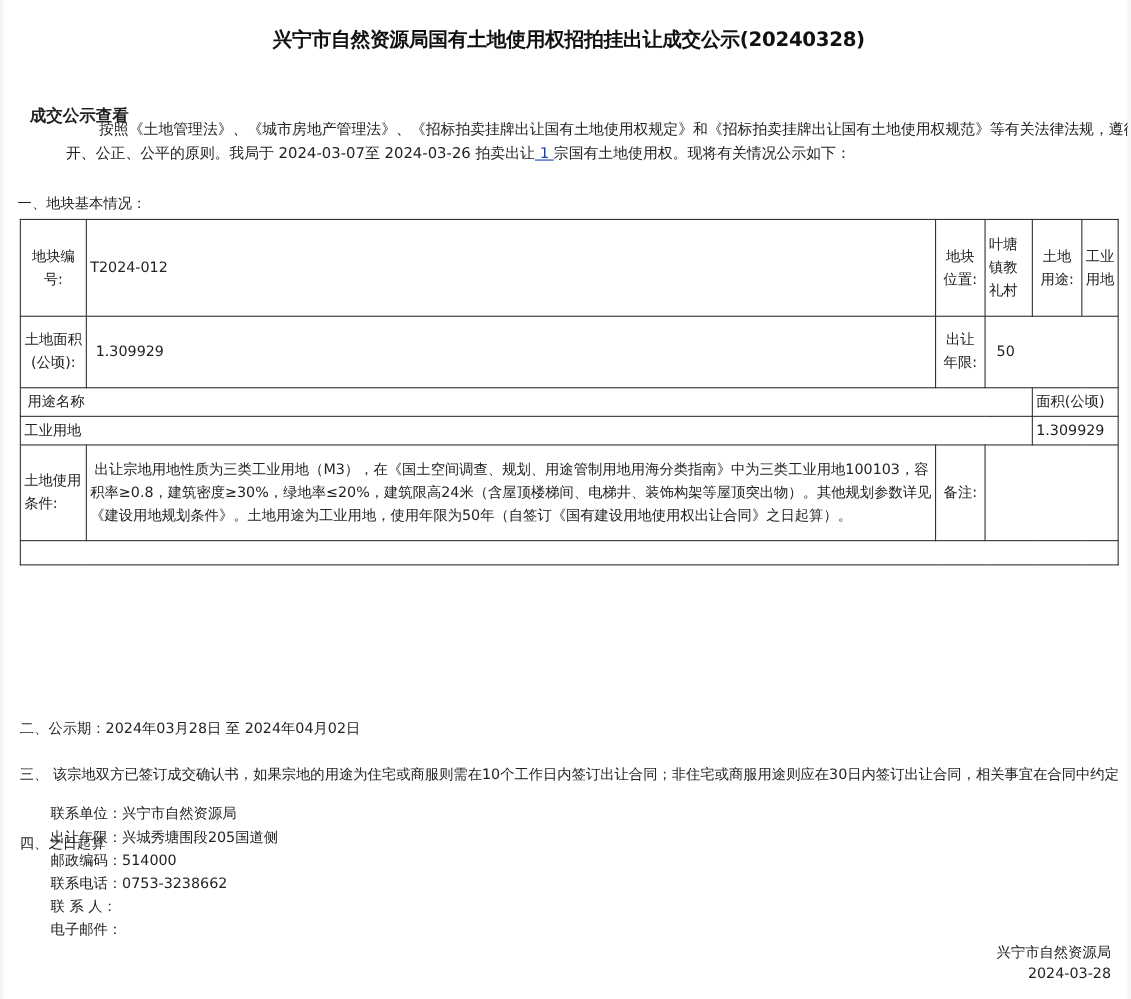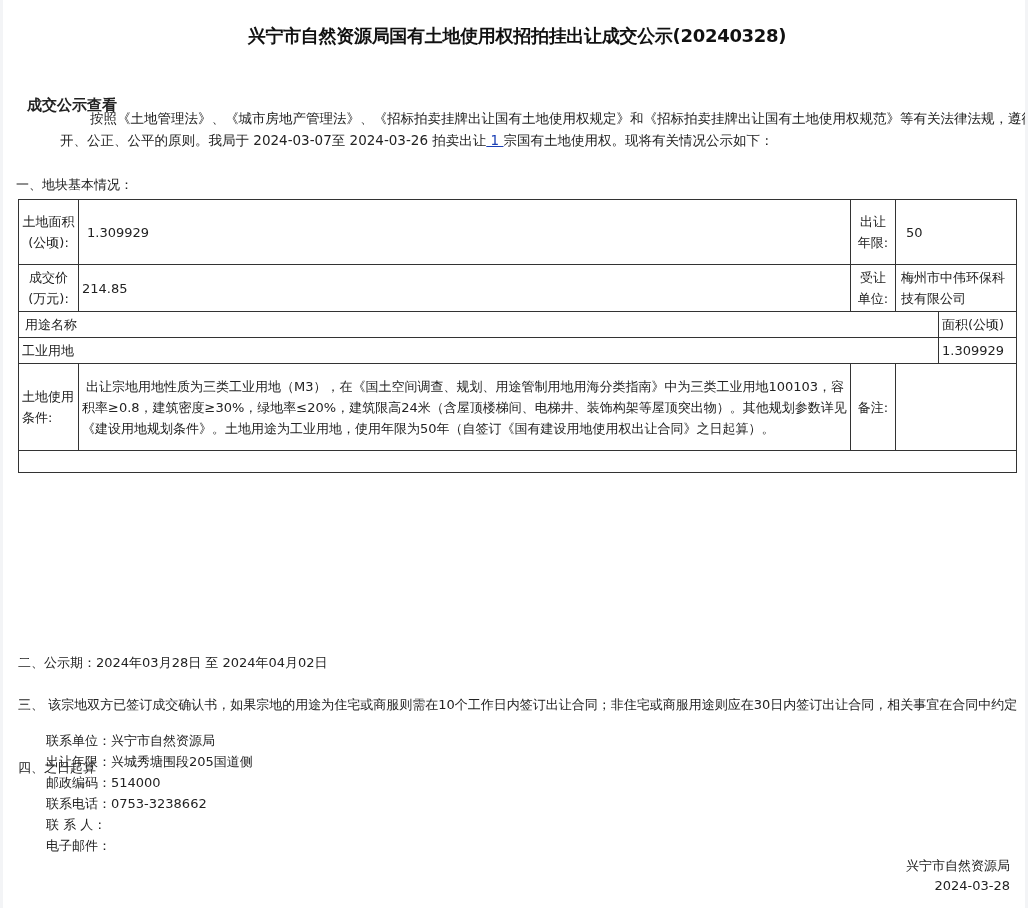--- a/index.html
+++ b/index.html
@@ -58,31 +58,33 @@
   <table class="info">
     <colgroup>
       <col style="width:60px">
       <col style="width:772px">
       <col style="width:45px">
       <col style="width:43px">
       <col style="width:45px">
       <col style="width:33px">
     </colgroup>
     <tbody>
+        <tr style="height:88px">
+      <td class="lbl">地块编号:</td>
+      <td>T2024-012</td>
+      <td class="lbl">地块位置:</td>
+      <td>叶塘镇教礼村</td>
+      <td class="lbl">土地用途:</td>
+      <td>工业用地</td>
+    </tr>
     <tr style="height:65px">
       <td class="lbl">土地面积(公顷):</td>
       <td style="padding-left:8px">1.309929</td>
       <td class="lbl">出让年限:</td>
       <td colspan="3" style="padding-left:10px">50</td>
-    </tr>
-    <tr style="height:45px">
-      <td class="lbl">成交价(万元):</td>
-      <td>214.85</td>
-      <td class="lbl">受让单位:</td>
-      <td colspan="3" style="padding-left:5px">梅州市中伟环保科技有限公司</td>
     </tr>
     <tr style="height:24px">
       <td colspan="4" style="padding-left:6px">用途名称</td>
       <td colspan="2">面积(公顷)</td>
     </tr>
     <tr style="height:24px">
       <td colspan="4">工业用地</td>
       <td colspan="2">1.309929</td>
     </tr>
     <tr style="height:87px">

